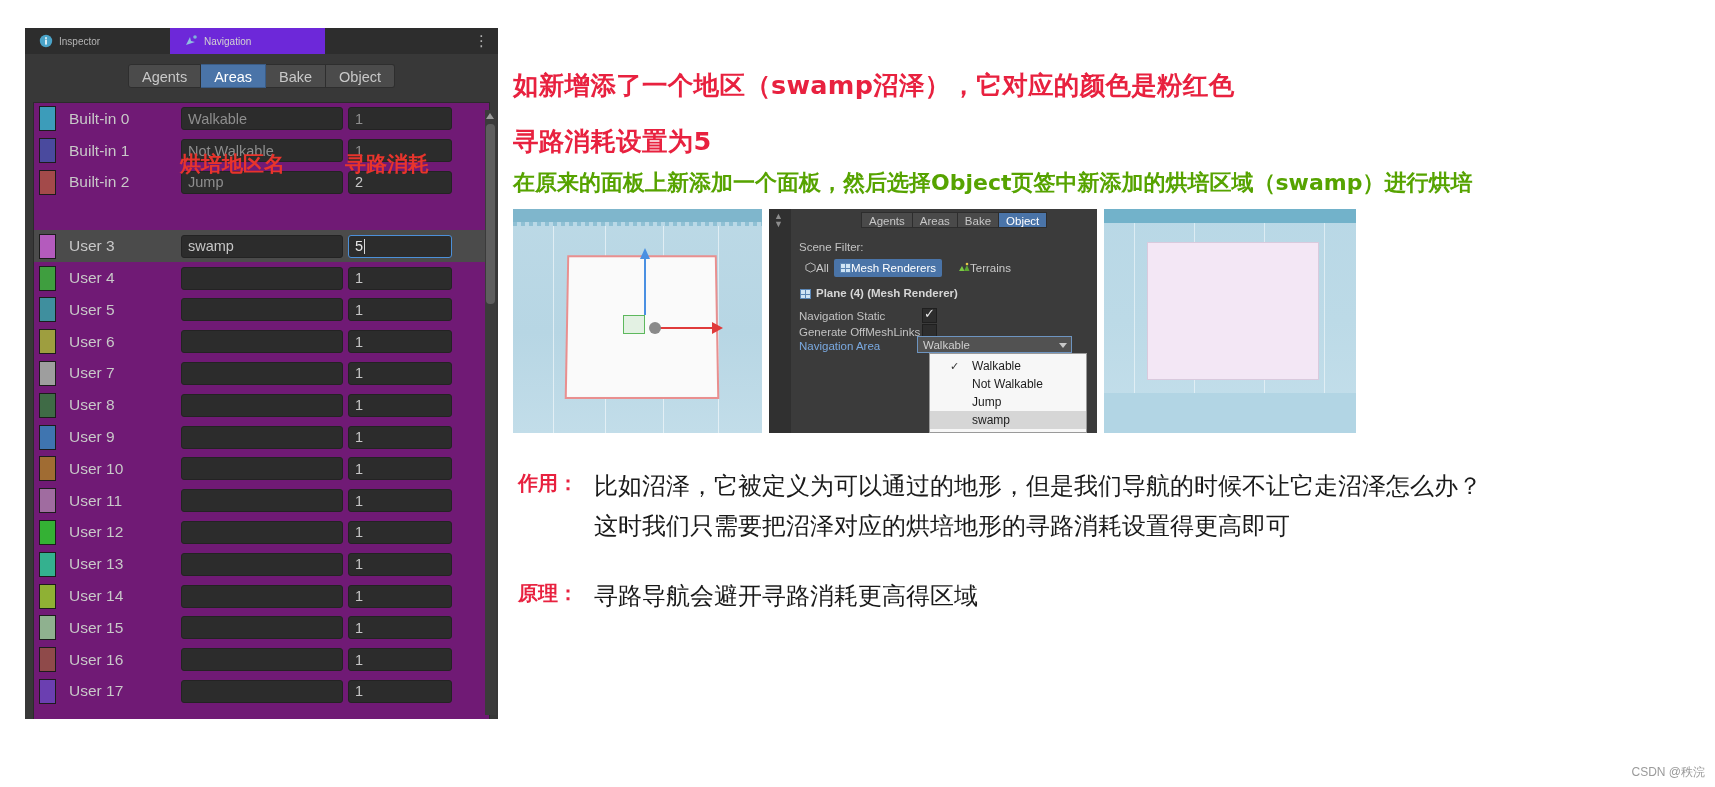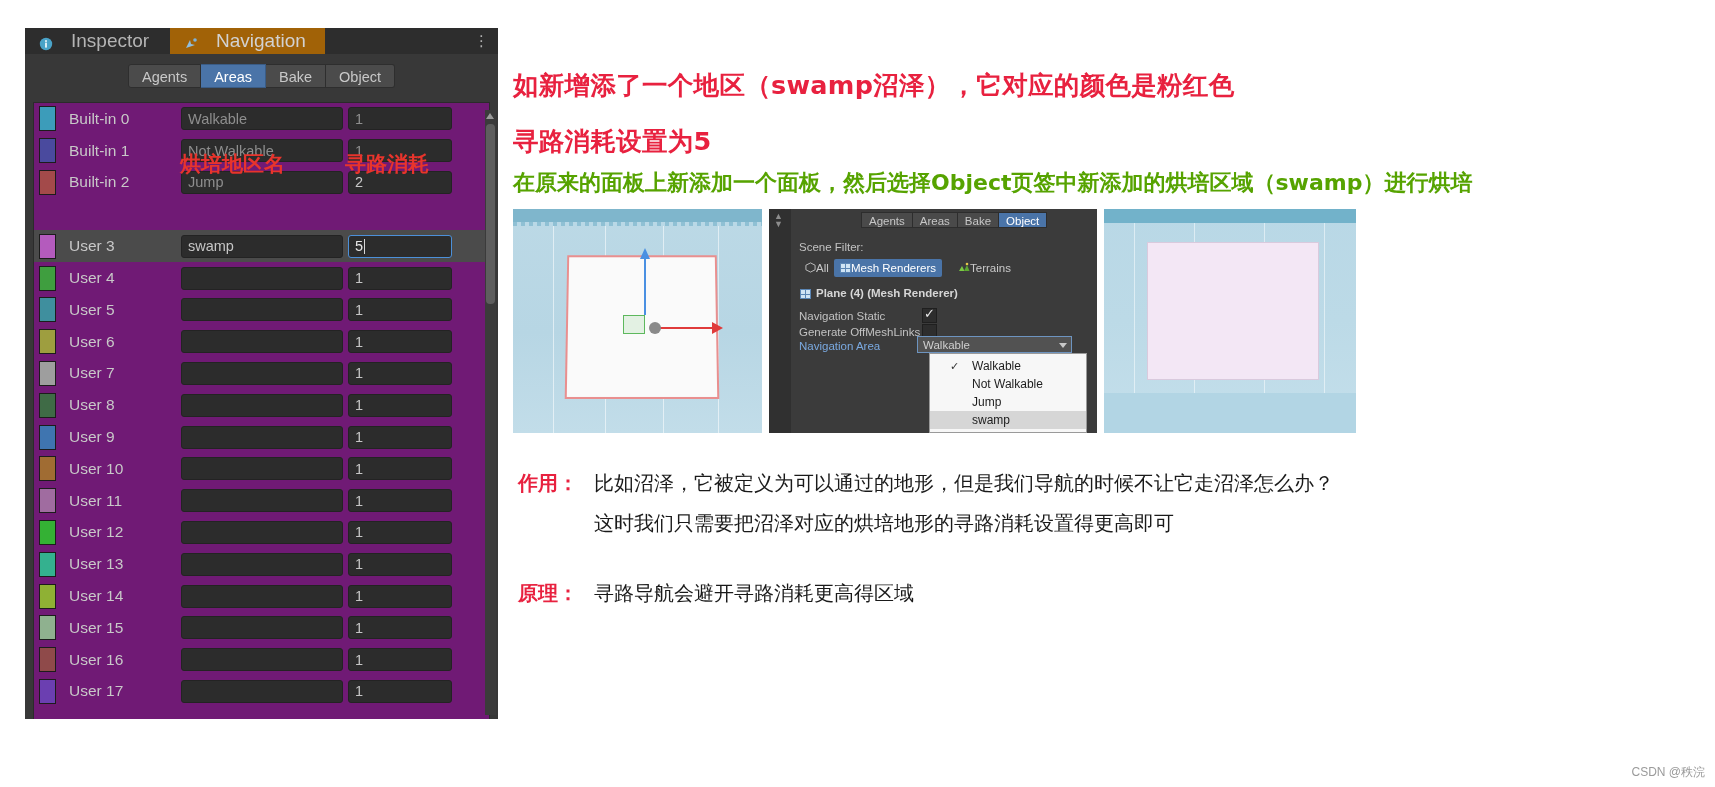--- a/index.html
+++ b/index.html
@@ -14,23 +14,23 @@
   #unity-window{
     position:absolute;left:25px;top:28px;width:473px;height:691px;
     background:#383838;overflow:hidden;
   }
   .uw-tabbar{
     position:absolute;left:0;top:0;width:100%;height:26px;
     background:#2d2d2d;
   }
   .uw-tab{
     position:absolute;top:0;height:26px;display:flex;align-items:center;
-    gap:18px;padding:0 14px;font-size:19px;color:#b4b4b4;box-sizing:border-box;
-  }
-  .uw-tab.active{background:#a16207;color:#d2d2d2;}
+    gap:6px;padding:0 14px;font-size:10px;color:#b4b4b4;box-sizing:border-box;
+  }
+  .uw-tab.active{background:#6d28d9;color:#d2d2d2;}
   .uw-tab .ticon{display:inline-block;width:14px;height:14px;flex:0 0 14px;}
   .uw-menu-dots{
     position:absolute;right:8px;top:4px;color:#b0b0b0;font-size:15px;
     letter-spacing:1px;line-height:18px;
   }
 
   .uw-subtabs{
     position:absolute;left:0;top:26px;width:100%;height:44px;
     background:#383838;display:flex;align-items:center;justify-content:center;
   }
@@ -175,21 +175,21 @@
     background:linear-gradient(#b9d8e6,#bcdae7 50%,#c4dfeb);}
   #fig3 .topband{position:absolute;left:0;top:0;width:100%;height:14px;background:#72b2ca;}
   #fig3 .gridv{position:absolute;top:14px;height:210px;width:1px;background:rgba(255,255,255,.5);}
   #fig3 .pinkplane{position:absolute;left:43px;top:33px;width:170px;height:136px;
     background:#f3e7f5;border:1px solid #d9cadd;}
   #fig3 .floor{position:absolute;left:0;bottom:0;width:100%;height:40px;
     background:#b2d5e4;}
 
   .t-red{position:absolute;font-size:20px;font-weight:bold;color:#e8213f;
     font-family:"DejaVu Sans",sans-serif;white-space:nowrap;}
-  .t-body{position:absolute;font-size:20px;color:#1a1a1a;
+  .t-body{position:absolute;font-size:24px;color:#1a1a1a;
     font-family:"DejaVu Sans",sans-serif;white-space:nowrap;}
 
   #watermark{position:absolute;right:10px;bottom:6px;font-size:12px;color:#9a9a9a;}
 </style>
 </head>
 <body>
 
 <div id="unity-window">
 
   <div class="uw-tabbar">

